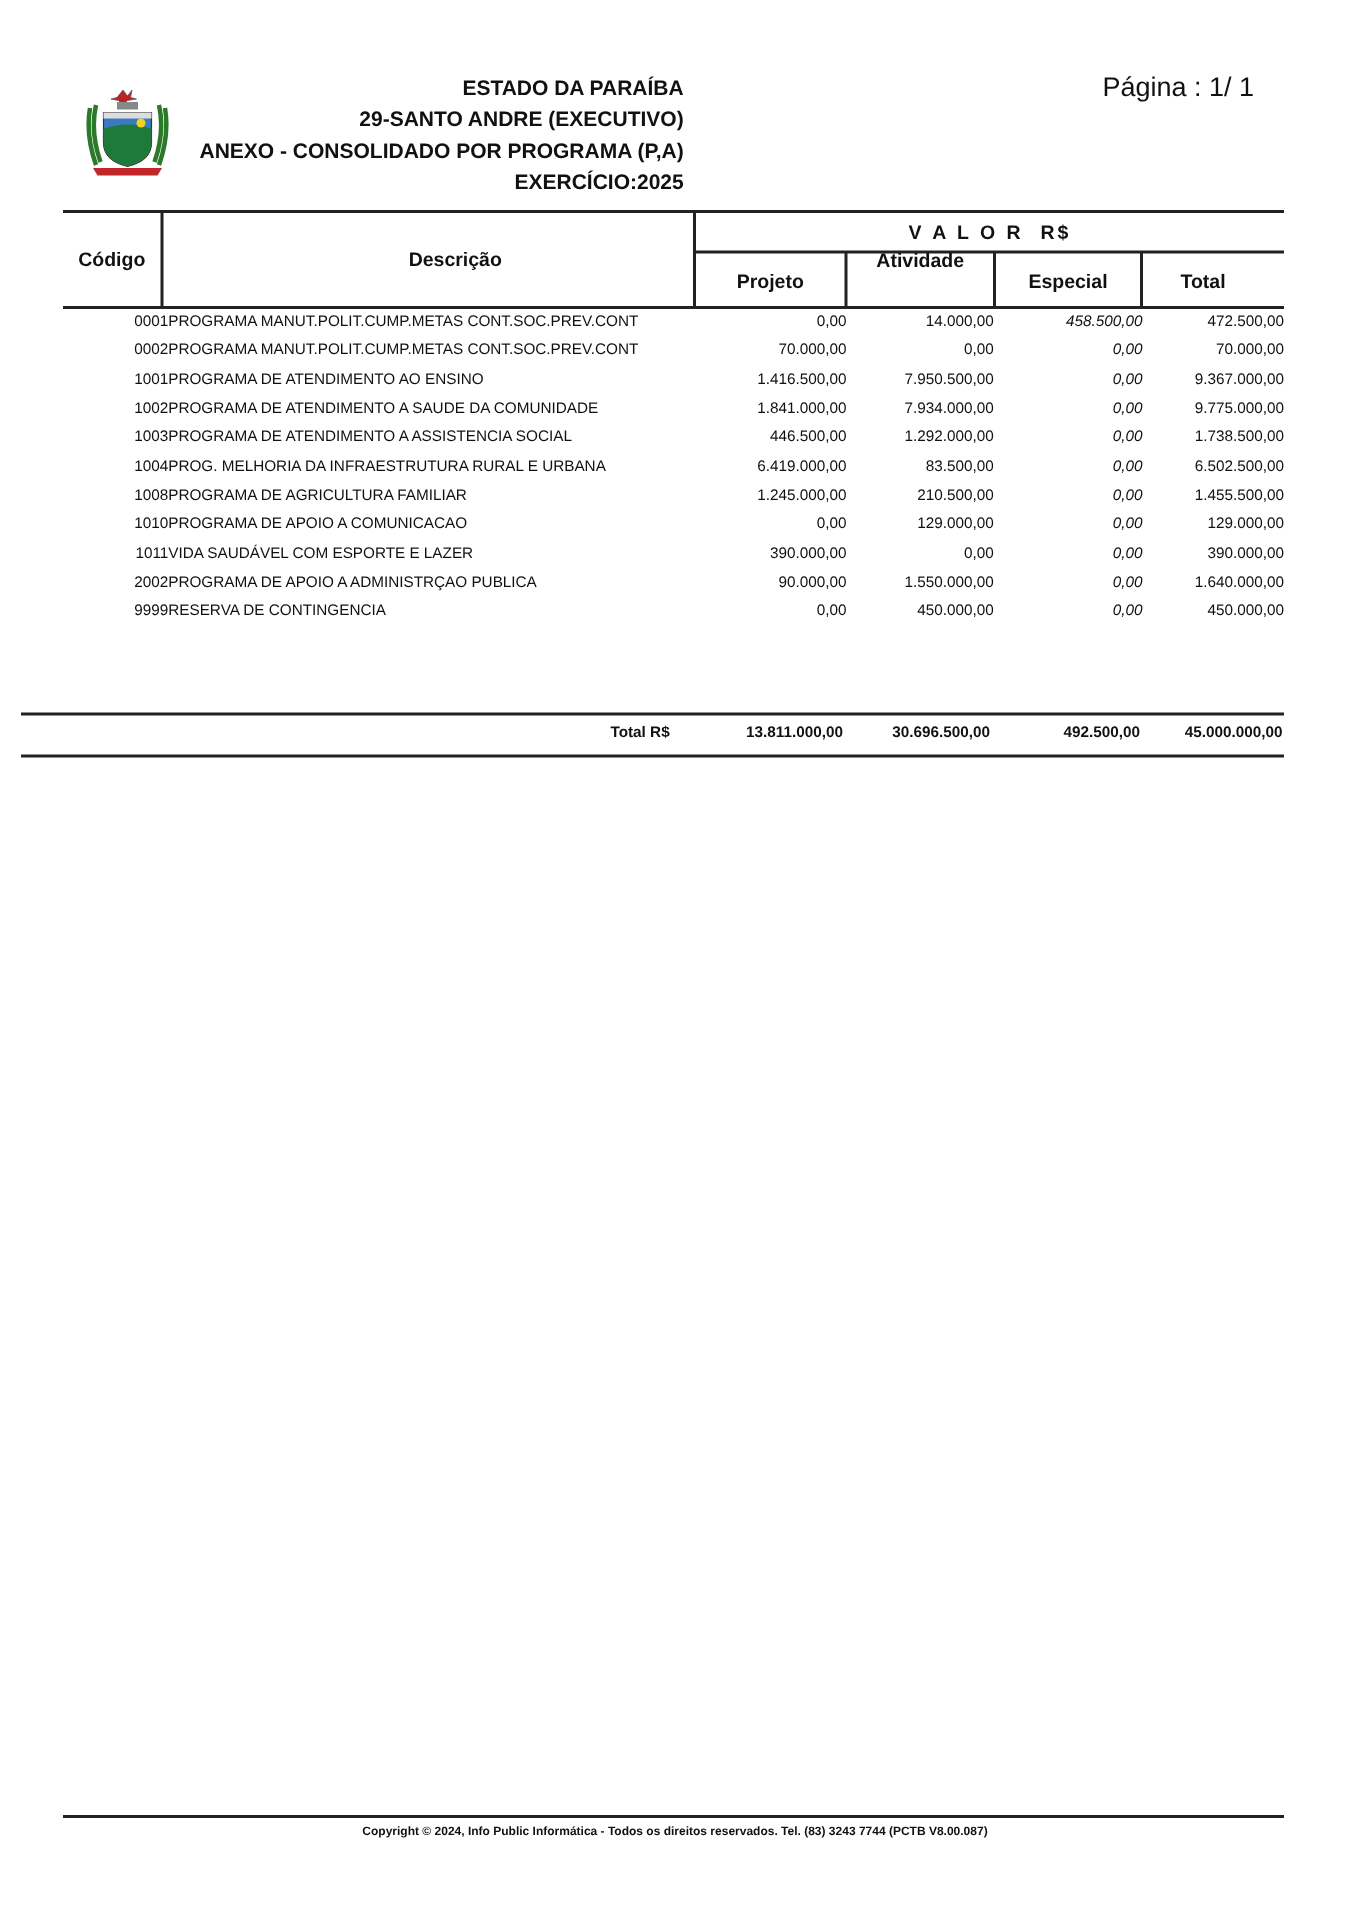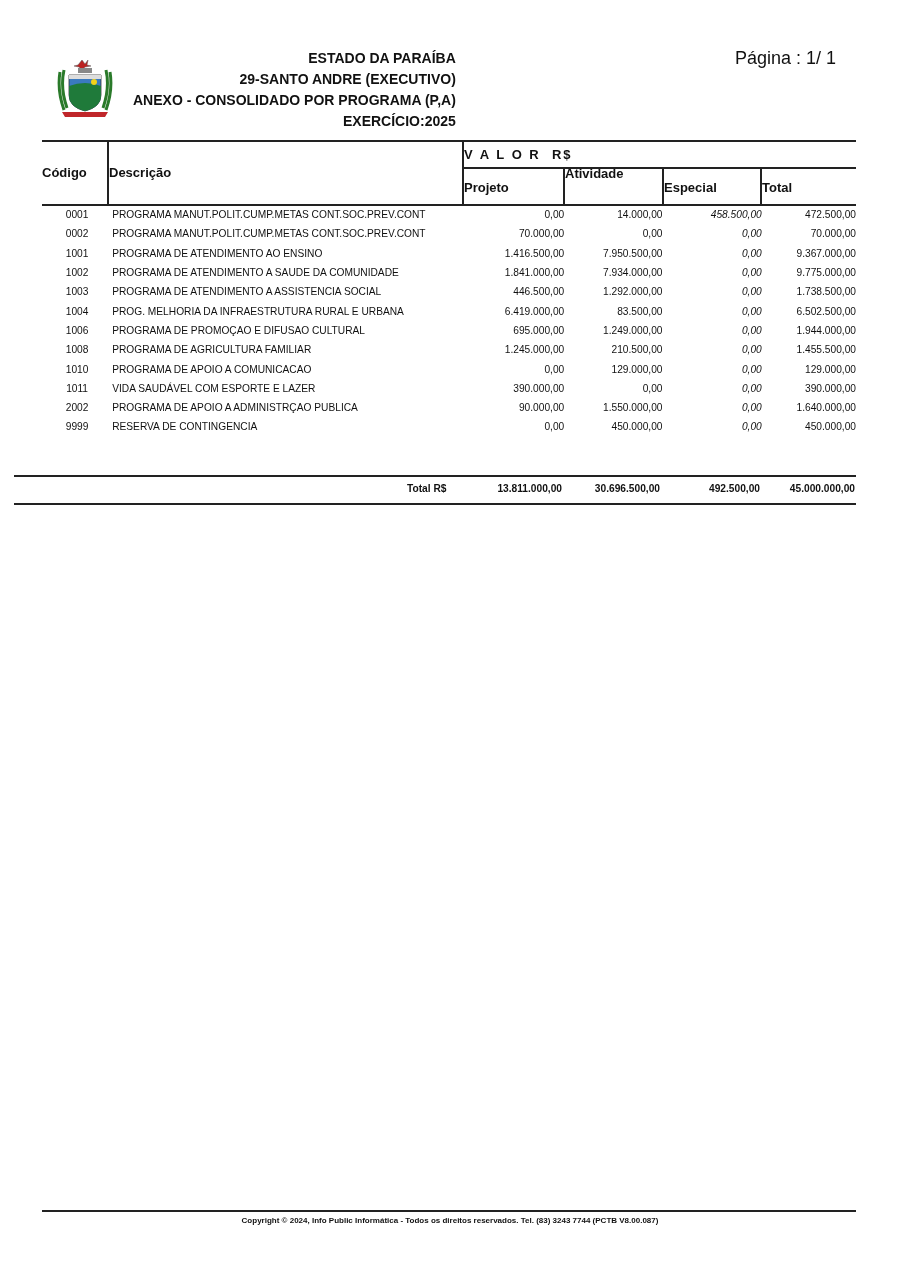--- a/index.html
+++ b/index.html
@@ -4,27 +4,27 @@
 <style>
   html, body { margin: 0; padding: 0; background: #ffffff; }
   body { width: 900px; height: 1272px; position: relative; font-family: "Liberation Sans", sans-serif; color: #111; overflow: hidden; }
   .logo { position: absolute; left: 56px; top: 58px; width: 58px; height: 62px; }
   .hdr-title { position: absolute; left: 133px; top: 48px; font-weight: bold; font-size: 14px; line-height: 21px; text-align: right; }
   .hdr-title div { white-space: nowrap; }
   .page-num { position: absolute; left: 735px; top: 48px; font-size: 18px; }
   .top-rule { position: absolute; left: 42px; top: 140px; width: 814px; height: 2px; background: #222; }
 
   .thead { position: absolute; left: 42px; top: 141px; width: 814px; height: 64px; }
-  .th { position: absolute; font-weight: bold; font-size: 13px; text-align: left; }
+  .th { position: absolute; font-weight: bold; font-size: 13px; text-align: center; }
   .vline { position: absolute; width: 2px; background: #222; }
   .hline { position: absolute; height: 2px; background: #222; }
 
   table.rows { position: absolute; left: 42px; top: 205px; width: 814px; border-collapse: collapse; font-size: 10.2px; }
   table.rows td { padding: 0; height: 19.3px; white-space: nowrap; }
-  td.cod { width: 70px; text-align: center; }
+  td.cod { width: 70px; text-align: right; }
   td.desc { width: 352px; padding-left: 2px; }
   td.num { text-align: right; }
   td.c1 { width: 99px; padding-right: 1px; }
   td.c2 { width: 98px; padding-right: 2px; }
   td.c3 { width: 99px; padding-right: 2px; font-style: italic; }
   td.c4 { width: 94px; padding-right: 1px; }
 
   .total-rule1 { position: absolute; left: 14px; top: 475px; width: 842px; height: 2px; background: #222; }
   .total-row { position: absolute; left: 14px; top: 481px; width: 842px; height: 18px; font-weight: bold; font-size: 10.2px; }
   .total-row span { position: absolute; top: 2px; white-space: nowrap; }
@@ -122,28 +122,20 @@
       </tr>
       <tr>
         <td class="cod">1004</td>
         <td class="desc">PROG. MELHORIA DA INFRAESTRUTURA RURAL E URBANA</td>
         <td class="num c1">6.419.000,00</td>
         <td class="num c2">83.500,00</td>
         <td class="num c3">0,00</td>
         <td class="num c4">6.502.500,00</td>
       </tr>
       <tr>
-        <td class="cod">1006</td>
-        <td class="desc">PROGRAMA DE PROMOÇAO E DIFUSAO CULTURAL</td>
-        <td class="num c1">695.000,00</td>
-        <td class="num c2">1.249.000,00</td>
-        <td class="num c3">0,00</td>
-        <td class="num c4">1.944.000,00</td>
-      </tr>
-      <tr>
         <td class="cod">1008</td>
         <td class="desc">PROGRAMA DE AGRICULTURA FAMILIAR</td>
         <td class="num c1">1.245.000,00</td>
         <td class="num c2">210.500,00</td>
         <td class="num c3">0,00</td>
         <td class="num c4">1.455.500,00</td>
       </tr>
       <tr>
         <td class="cod">1010</td>
         <td class="desc">PROGRAMA DE APOIO A COMUNICACAO</td>

